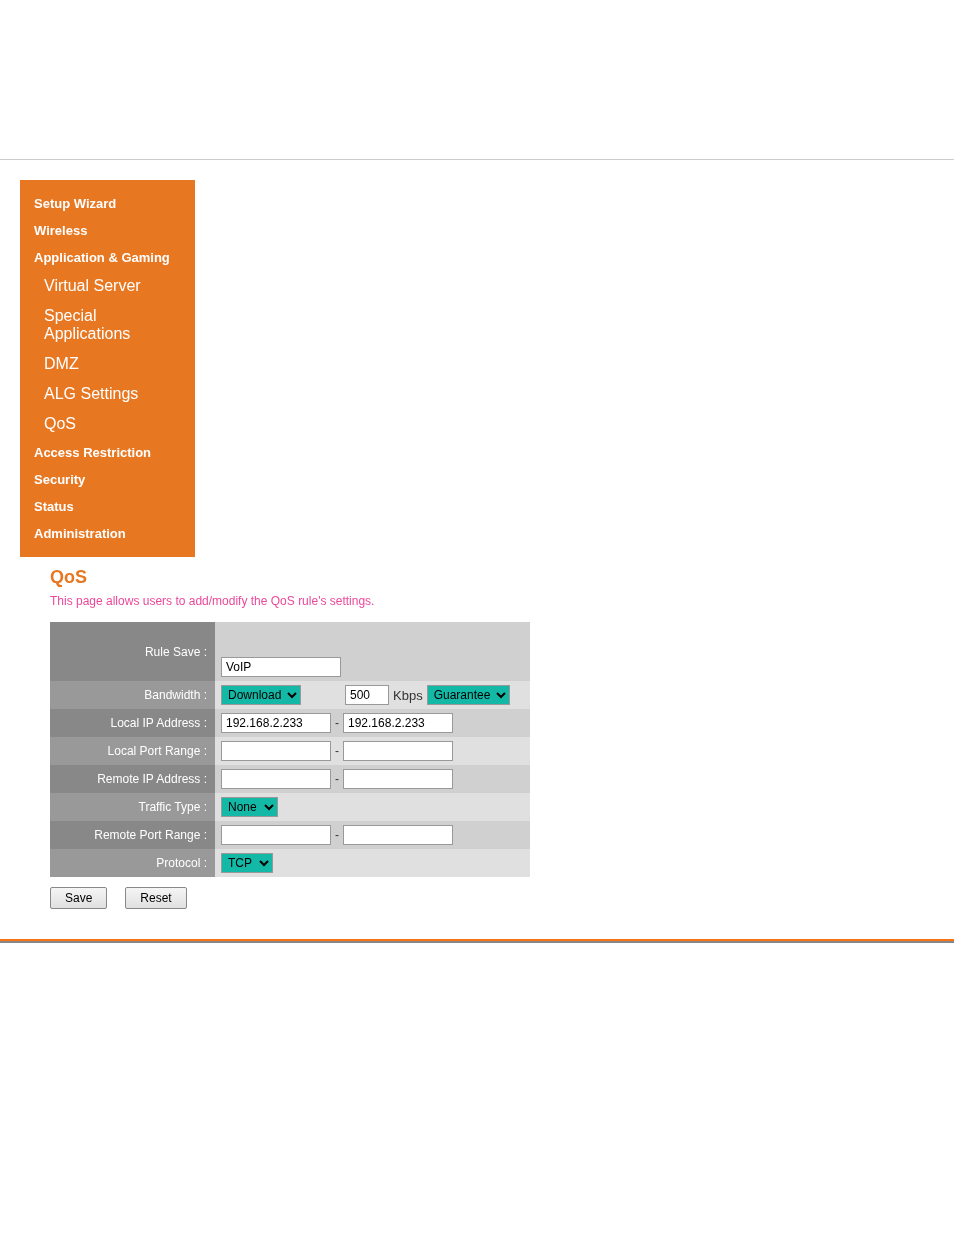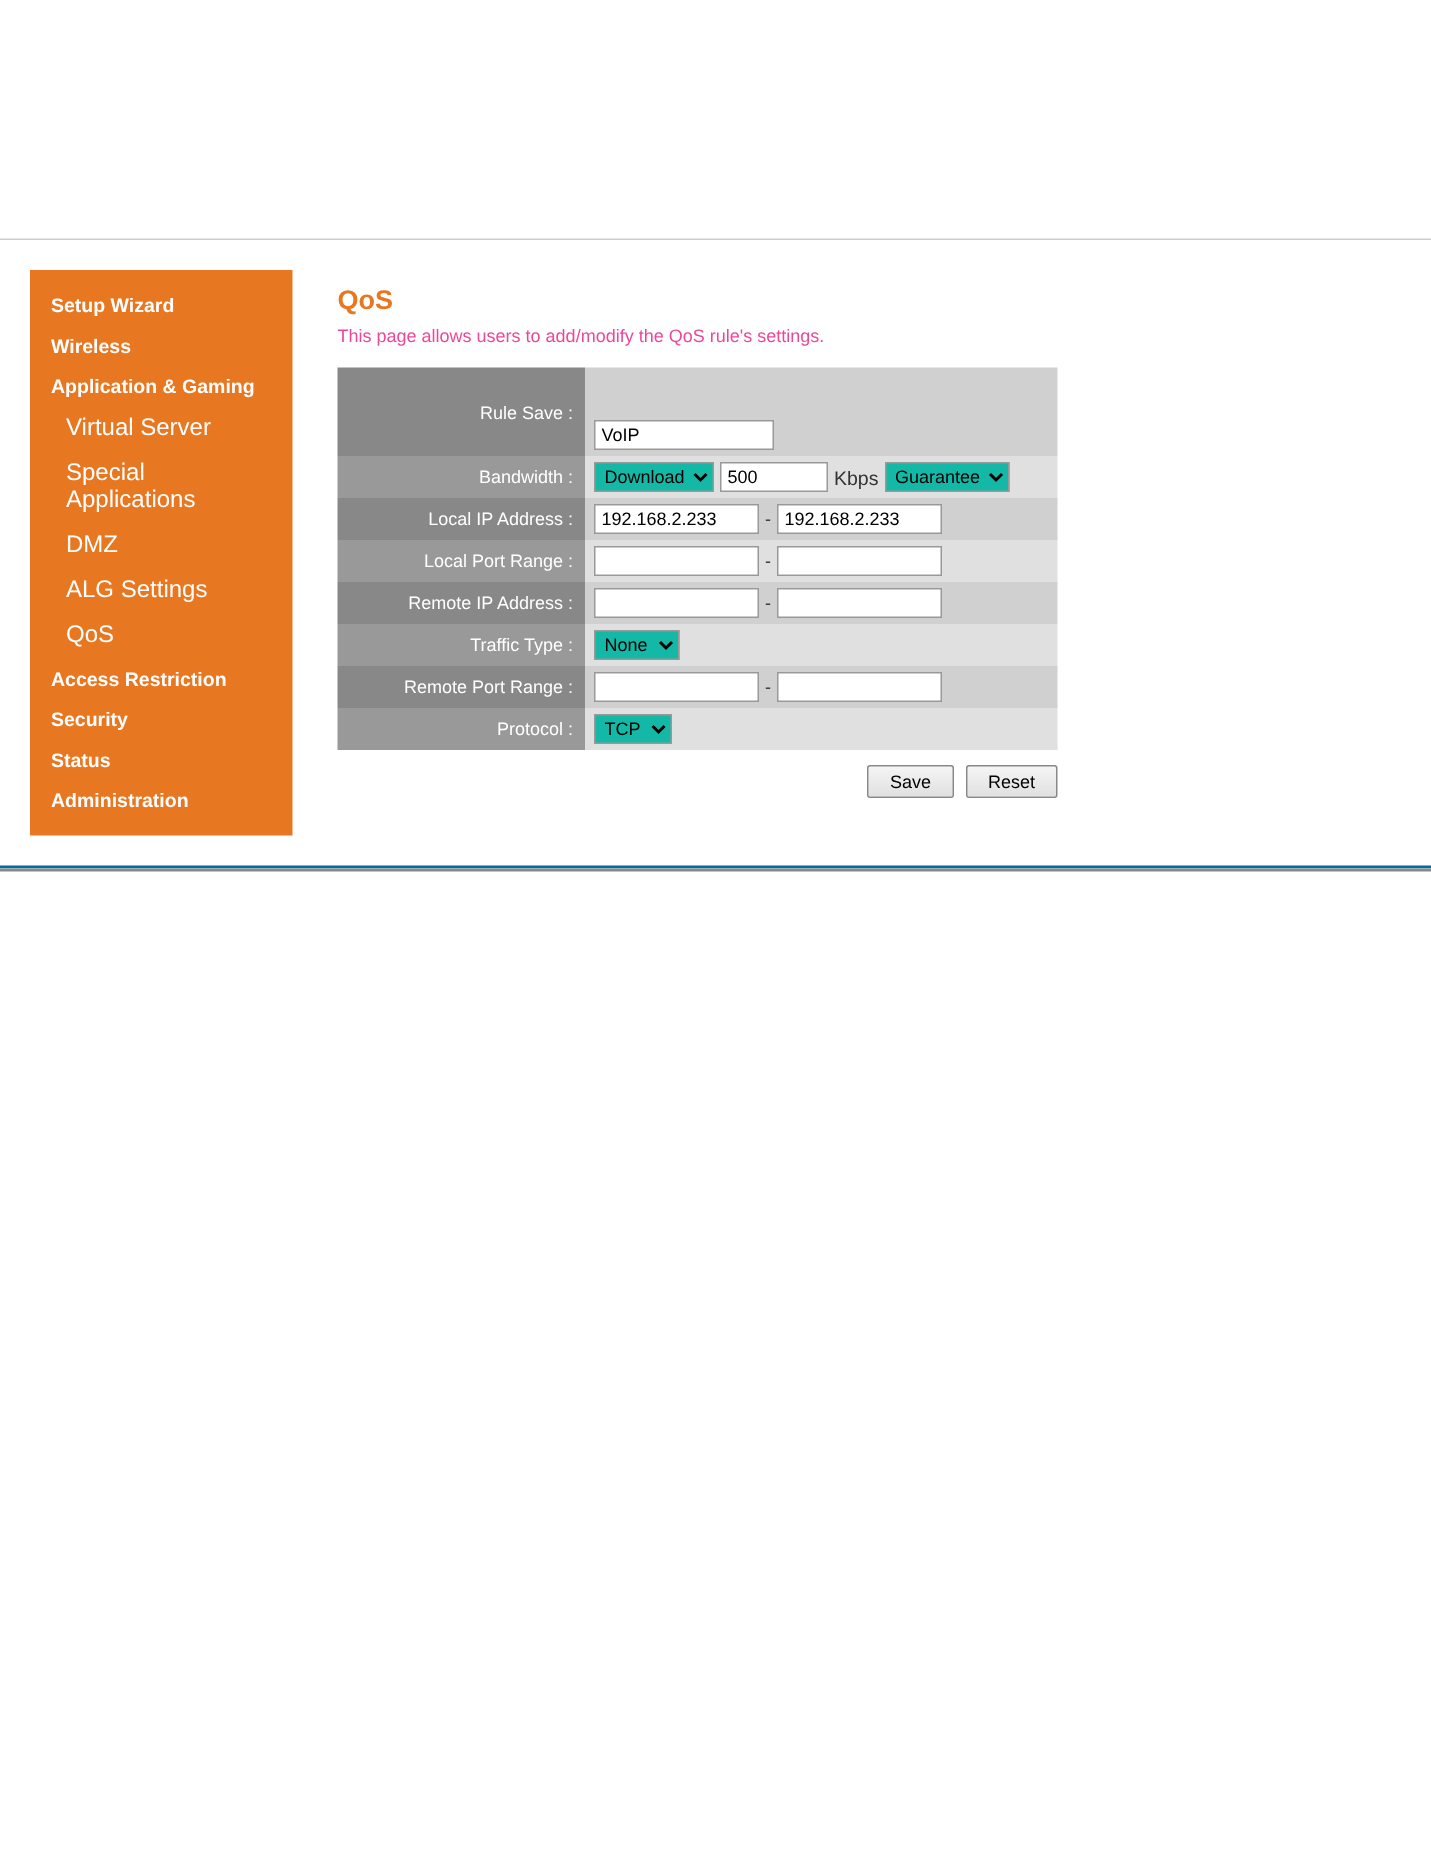--- a/index.html
+++ b/index.html
@@ -20,22 +20,23 @@
 
     
     .top-spacer {
       height: 160px;
       border-bottom: 1px solid #ccc;
     }
 
     
     .main-area {
       display: flex;
+      flex-direction: column;
       padding: 20px 0 20px 20px;
-      border-bottom: 2px solid #0369a1;
+      border-bottom: 2px solid #f97316;
     }
 
     
     .sidebar {
       width: 175px;
       background: #e87722;
       padding: 10px 0;
       flex-shrink: 0;
       min-height: 340px;
     }
@@ -133,22 +134,21 @@
     }
 
     .separator {
       font-size: 12px;
       color: #333;
     }
 
     .btn-row {
       margin-top: 10px;
       display: flex;
-      gap: 8px;
-      justify-content: flex-end;
+      gap: 18px;
       width: 480px;
     }
 
     .btn {
       padding: 3px 14px;
       font-size: 12px;
       border: 1px solid #888;
       background: linear-gradient(to bottom, #f5f5f5, #e0e0e0);
       cursor: pointer;
       border-radius: 2px;
@@ -195,21 +195,21 @@
           <td class="label-cell">Rule Save :</td>
           <td class="input-cell">
             <input type="text" value="VoIP" style="width: 120px; margin-top: 31px;">
           </td>
         </tr>
         <tr>
           <td class="label-cell">Bandwidth :</td>
           <td class="input-cell">
             <div class="input-row">
               <select id="bw-dir-select"><option value="Download">Download</option><option value="Upload">Upload</option></select>
-              <input type="text" value="500" style="width: 72px;">
+              <input type="text" value="500" style="width: 44px; margin-left: 40px;">
               <span>Kbps</span>
               <select id="bw-type-select"><option value="Guarantee">Guarantee</option><option value="Maximum">Maximum</option></select>
             </div>
           </td>
         </tr>
         <tr>
           <td class="label-cell">Local IP Address :</td>
           <td class="input-cell">
             <div class="input-row">
               <input type="text" value="192.168.2.233" style="width: 110px;">

